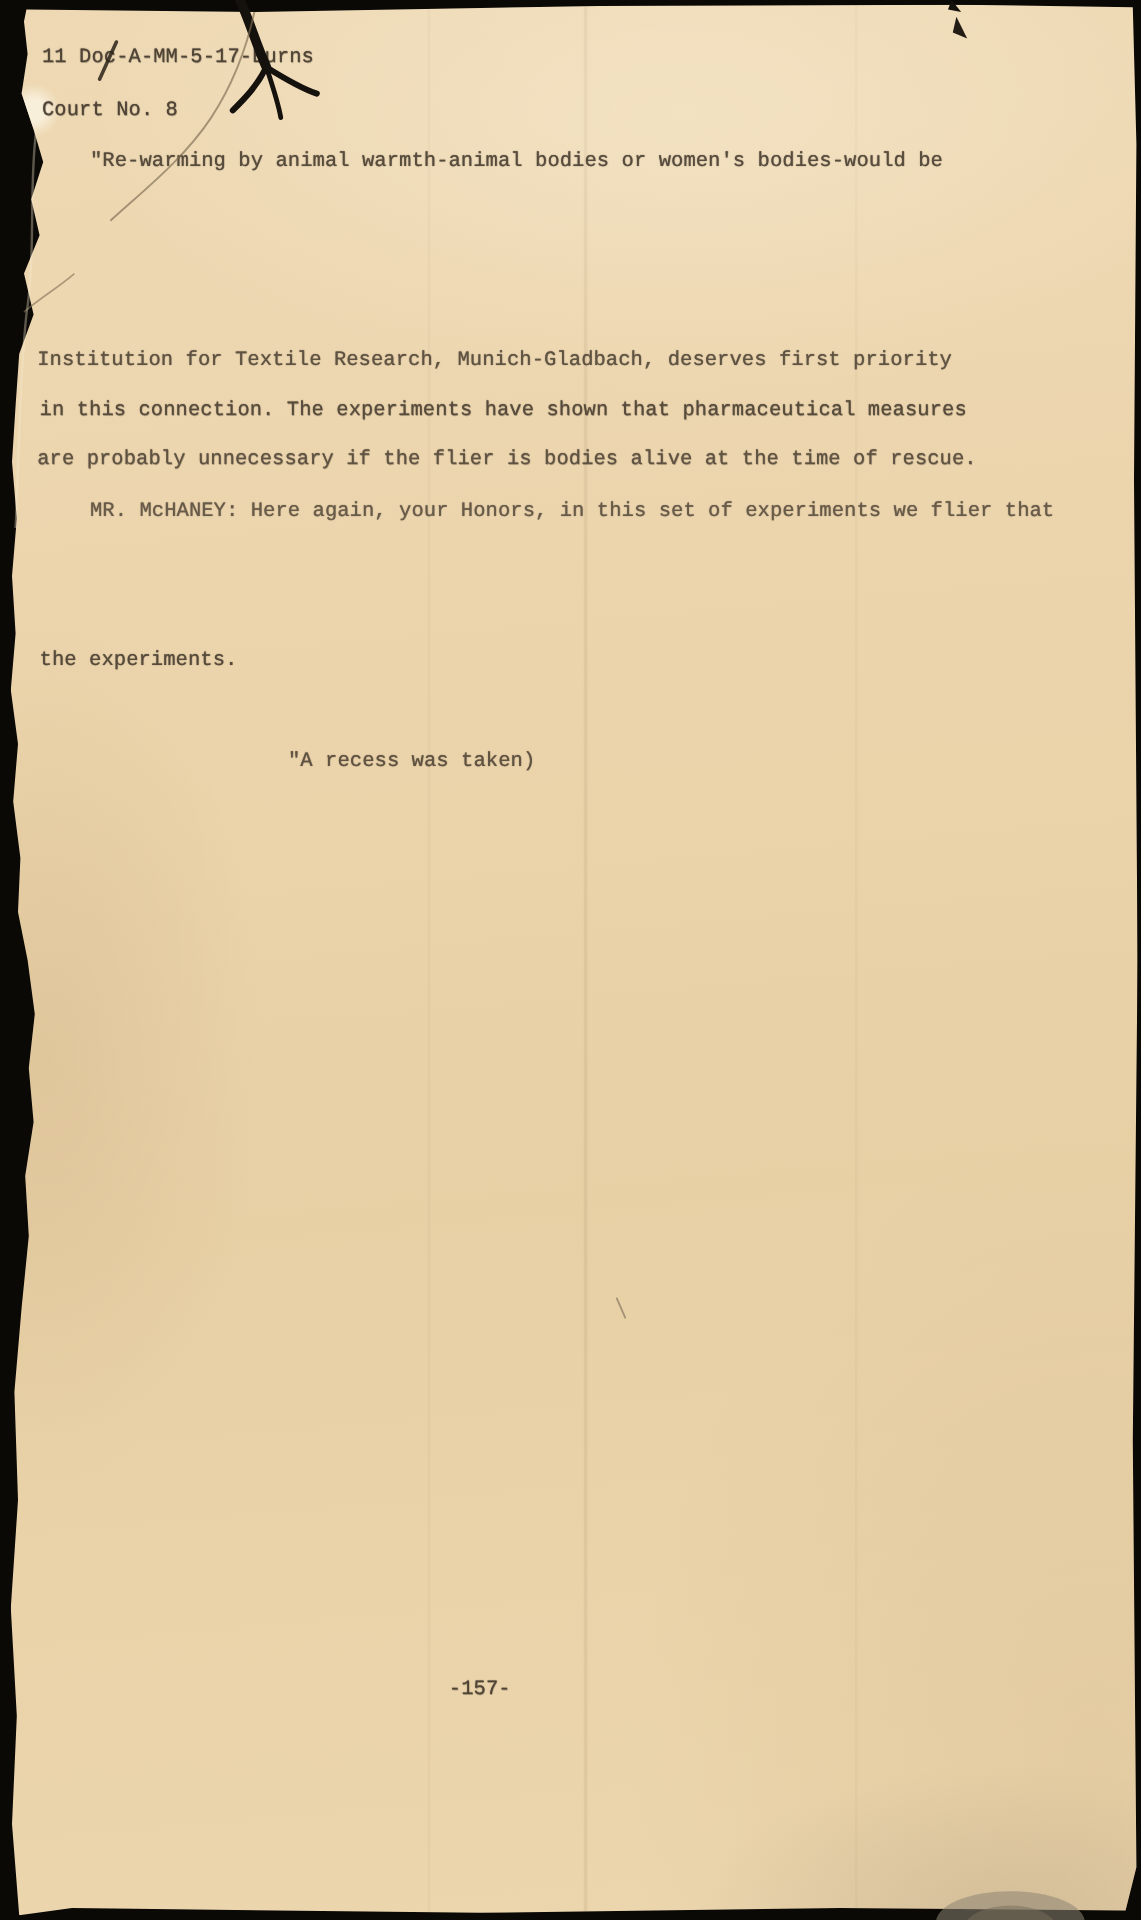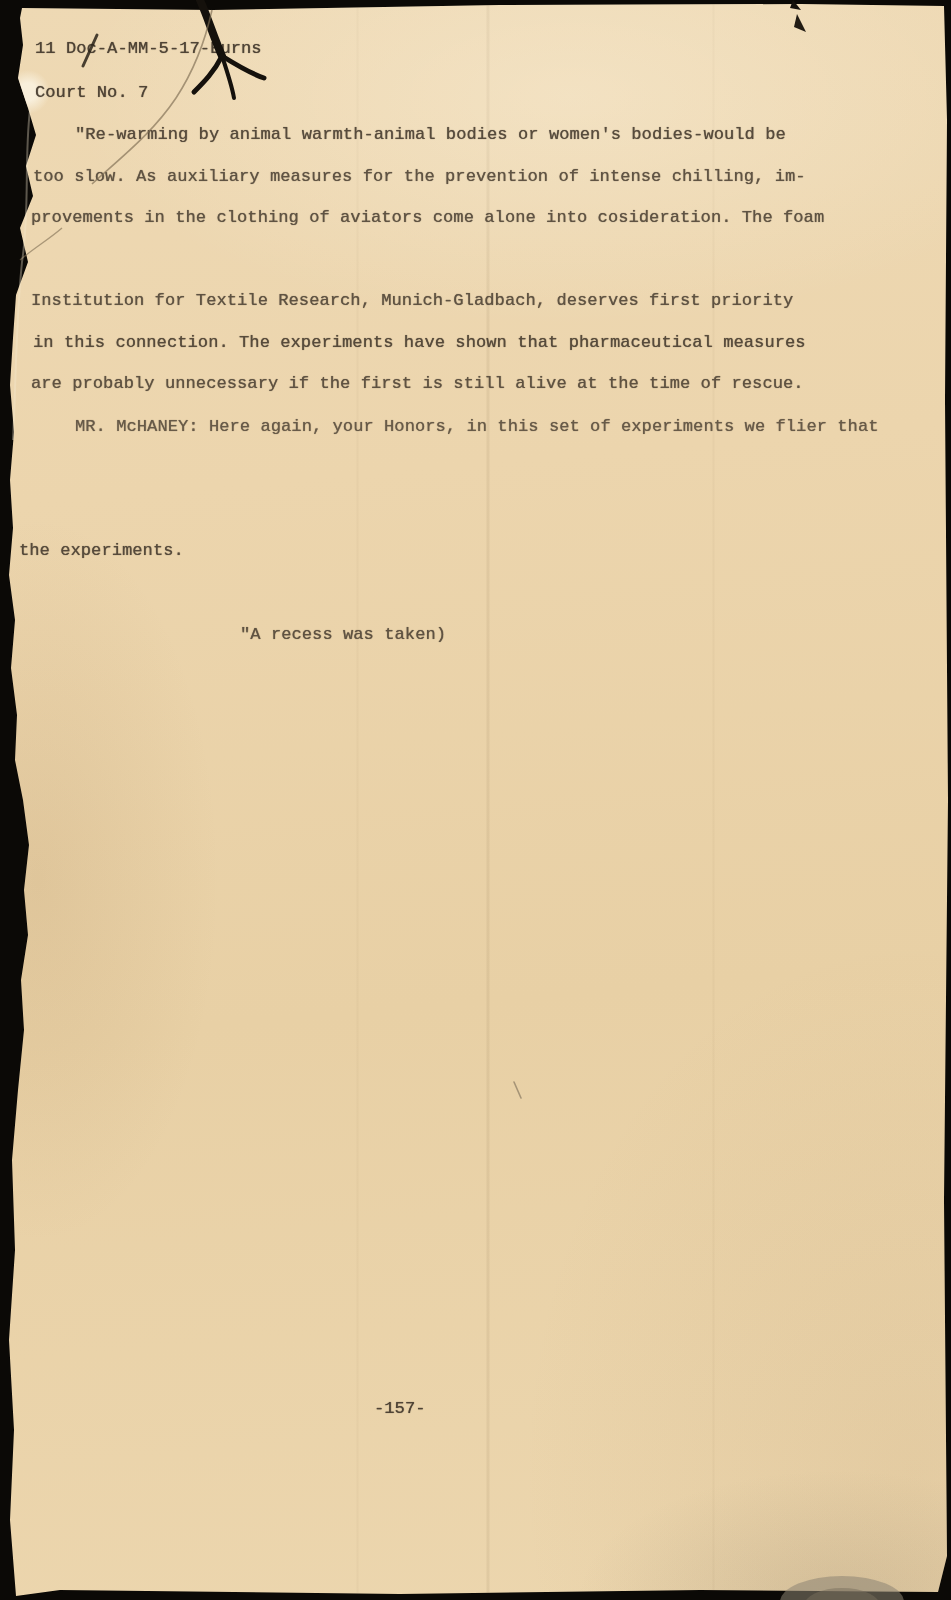--- a/index.html
+++ b/index.html
@@ -58,31 +58,29 @@
 </style>
 </head>
 <body>
 
 <div class="stage">
 
   <div class="paper"></div>
 
   <div class="text-layer">
     <div class="tl f95" style="left:35px;top:40px">11 Doc-A-MM-5-17-Burns</div>
-    <div class="tl f95" style="left:35px;top:84px">Court No. 7</div>
+    <div class="tl f95" style="left:35px;top:84px">Court No. 8</div>
 
     <div class="tl" style="left:75px;top:126px">"Re-warming by animal warmth-animal bodies or women's bodies-would be</div>
-    <div class="tl f85" style="left:33px;top:168px">too slow. As auxiliary measures for the prevention of intense chilling, im-</div>
-    <div class="tl f85" style="left:31px;top:209px">provements in the clothing of aviators come alone into cosideration. The foam</div>
     <div class="tl" style="left:33px;top:334px">in this connection. The experiments have shown that pharmaceutical measures</div>
     <div class="tl f85" style="left:31px;top:292px">Institution for Textile Research, Munich-Gladbach, deserves first priority</div>
-    <div class="tl f85" style="left:31px;top:375px">are probably unnecessary if the first is still alive at the time of rescue.</div>
+    <div class="tl f85" style="left:31px;top:375px">are probably unnecessary if the flier is bodies alive at the time of rescue.</div>
 
     <div class="tl f80" style="left:75px;top:418px">MR. McHANEY: Here again, your Honors, in this set of experiments we flier that</div>
-    <div class="tl" style="left:19px;top:542px">the experiments.</div>
+    <div class="tl" style="left:33px;top:542px">the experiments.</div>
 
     <div class="tl f85" style="left:240px;top:626px">"A recess was taken)</div>
 
     <div class="tl f95" style="left:374px;top:1400px">-157-</div>
   </div>
 
   <svg class="marks" width="951" height="1600" viewBox="0 0 951 1600">
 
     <path d="M 200 0 C 208 18 214 38 222 56" stroke="#15110c" stroke-width="8" fill="none" stroke-linecap="round"></path>
     <path d="M 222 56 C 214 72 204 82 194 92" stroke="#15110c" stroke-width="5" fill="none" stroke-linecap="round"></path>

